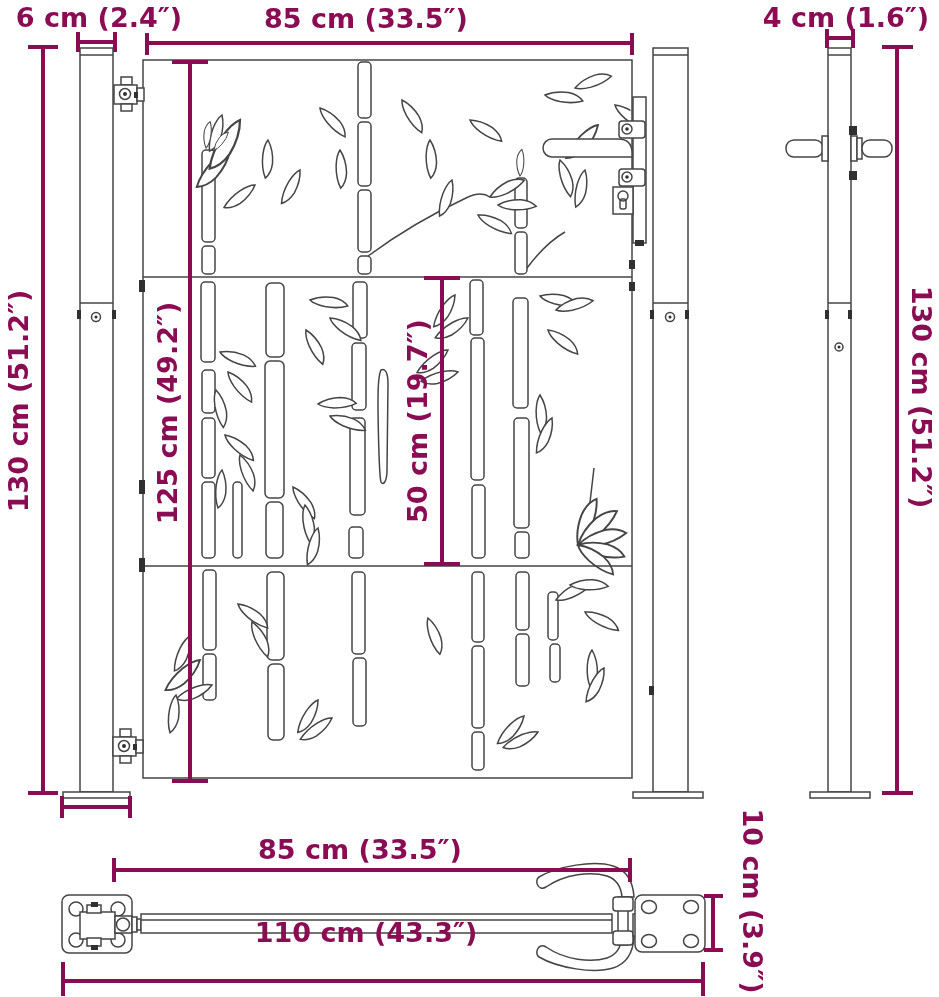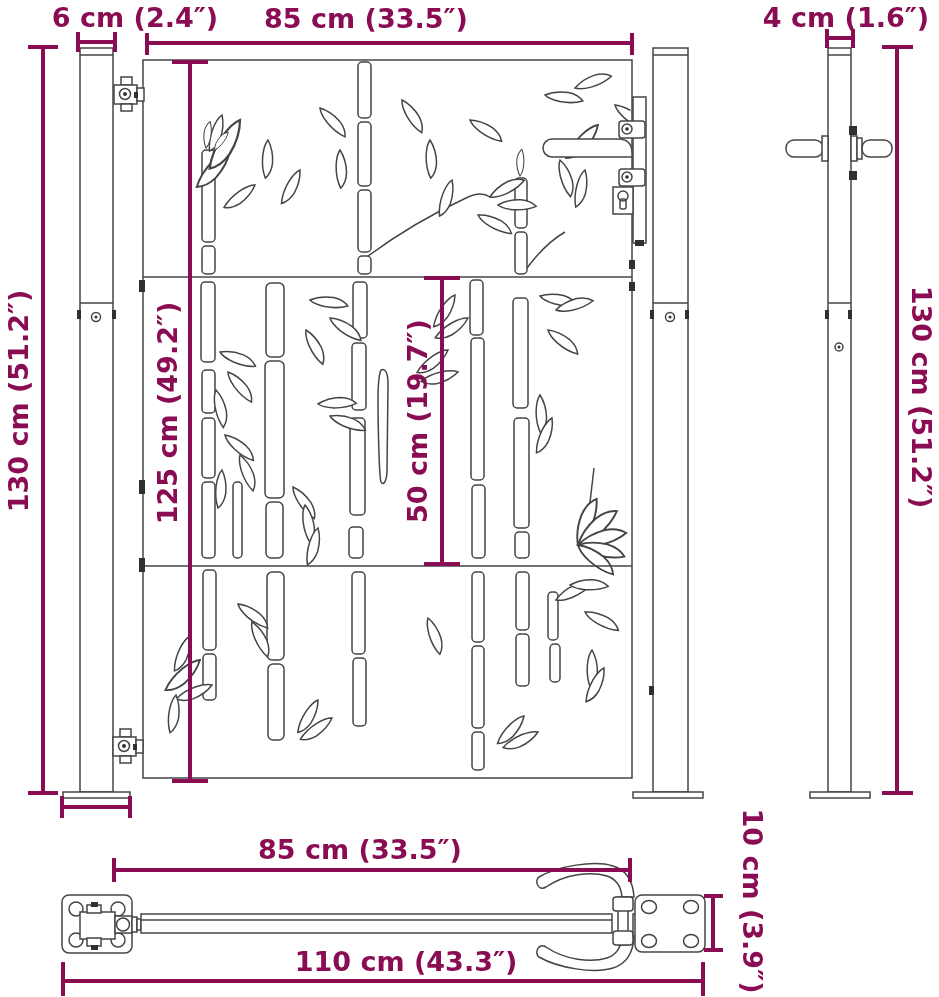--- a/index.html
+++ b/index.html
@@ -307,24 +307,24 @@
     <path class="dim" d="M172,62 H208 M190,62 V781 M172,781 H208"></path>
     <path class="dim" d="M424,278 H460 M442,278 V564 M424,564 H460"></path>
     <path class="dim" d="M882,47 H913 M897,47 V793 M882,793 H913"></path>
     <path class="dim" d="M62,796 V818 M62,807 H130 M130,796 V818"></path>
     <path class="dim" d="M114,858 V882 M114,870 H630 M630,858 V882"></path>
     <path class="dim" d="M63,962 V996 M63,981 H703 M703,962 V996"></path>
     <path class="dim" d="M704,896 H723 M713,896 V950 M704,950 H723"></path>
   </g>
 </svg>
 
-<div class="dim-label" style="left:99px;top:17px;margin-left:36px;">6 cm (2.4″)</div>
+<div class="dim-label" style="left:99px;top:17px;">6 cm (2.4″)</div>
 <div class="dim-label" style="left:366px;top:18px;">85 cm (33.5″)</div>
 <div class="dim-label" style="left:846px;top:17px;">4 cm (1.6″)</div>
 <div class="dim-label rot-ccw" style="left:18px;top:401px;">130 cm (51.2″)</div>
 <div class="dim-label rot-ccw" style="left:167px;top:413px;">125 cm (49.2″)</div>
 <div class="dim-label rot-ccw" style="left:417px;top:421px;">50 cm (19.7″)</div>
 <div class="dim-label rot-cw" style="left:921px;top:397px;">130 cm (51.2″)</div>
 <div class="dim-label" style="left:360px;top:849px;">85 cm (33.5″)</div>
-<div class="dim-label" style="left:366px;top:961px;margin-left:40px;">110 cm (43.3″)</div>
+<div class="dim-label" style="left:366px;top:932px;">110 cm (43.3″)</div>
 <div class="dim-label rot-cw" style="left:752px;top:901px;">10 cm (3.9″)</div>
 
 </div>
 
 </body></html>

